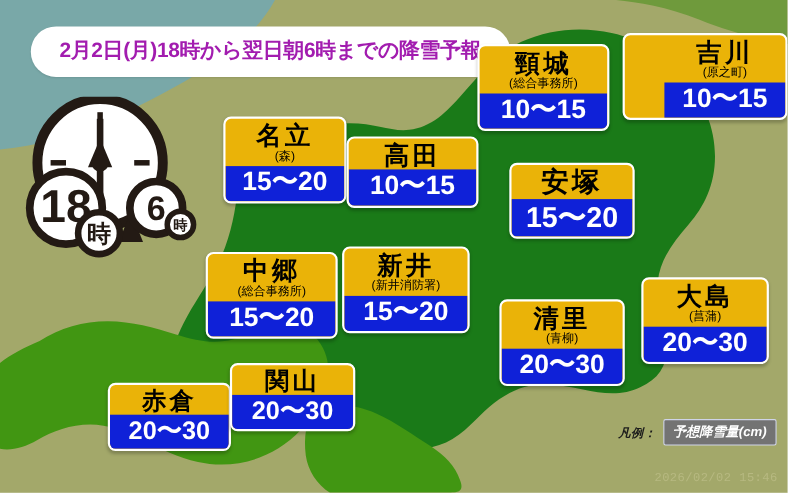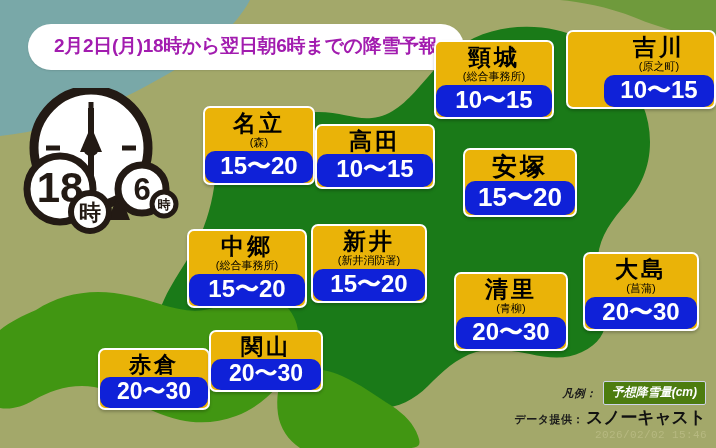--- a/index.html
+++ b/index.html
@@ -69,21 +69,20 @@
   }
   .card .val {
     display: block;
     background: #0f21d8;
     color: #ffffff;
     font-weight: bold;
     letter-spacing: 0px;
     line-height: 1.18;
     padding: 1px 10px 3px 10px;
     white-space: nowrap;
-    border-radius: 10px;
   }
   
   .sz-lg .nm  { font-size: 25px; }
   .sz-lg .val { font-size: 26px; }
 
   .sz-md .nm  { font-size: 23px; }
   .sz-md .sub { font-size: 11px; }
   .sz-md .val { font-size: 24px; }
 
   .sz-sm .nm  { font-size: 22px; }
@@ -101,21 +100,21 @@
     white-space: nowrap;
     font-style: italic;
   }
   .legend-label {
     font-size: 11px;
     font-weight: bold;
     color: #1b1b1b;
     letter-spacing: 0.5px;
   }
   .legend-chip {
-    background: #4d7c0f;
+    background: #737373;
     color: #ffffff;
     font-size: 12px;
     font-weight: bold;
     padding: 2px 8px 3px 8px;
     border: 1px solid #cfd4e8;
     border-radius: 2px;
   }
   .source-row {
     position: absolute;
     right: 10px;
@@ -267,20 +266,16 @@
   <div class="card sz-sm" style="left:209px; top:330px; width:110px;text-align:center;">
     <span class="nm">関山</span>
     <span class="val">20〜30</span>
   </div>
 
   <div class="legend-row">
     <span class="legend-label">凡例：</span>
     <span class="legend-chip">予想降雪量(cm)</span>
   </div>
 
-  <div class="source-row">
-    <span class="source-label">データ提供：</span>
-    <span class="source-value">スノーキャスト</span>
-  </div>
 
   <div class="timestamp">2026/02/02 15:46</div>
 
 </div>
 
 </body></html>

